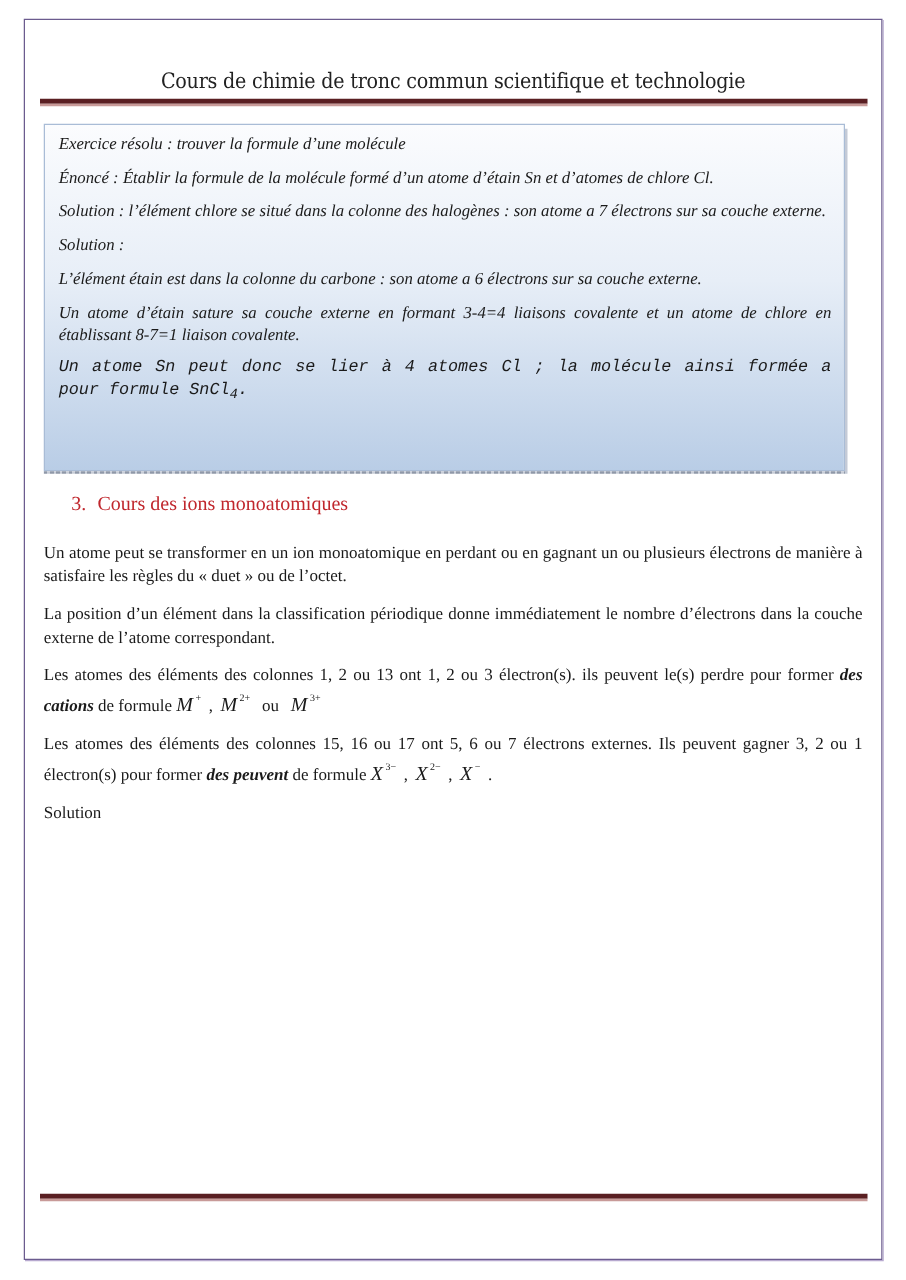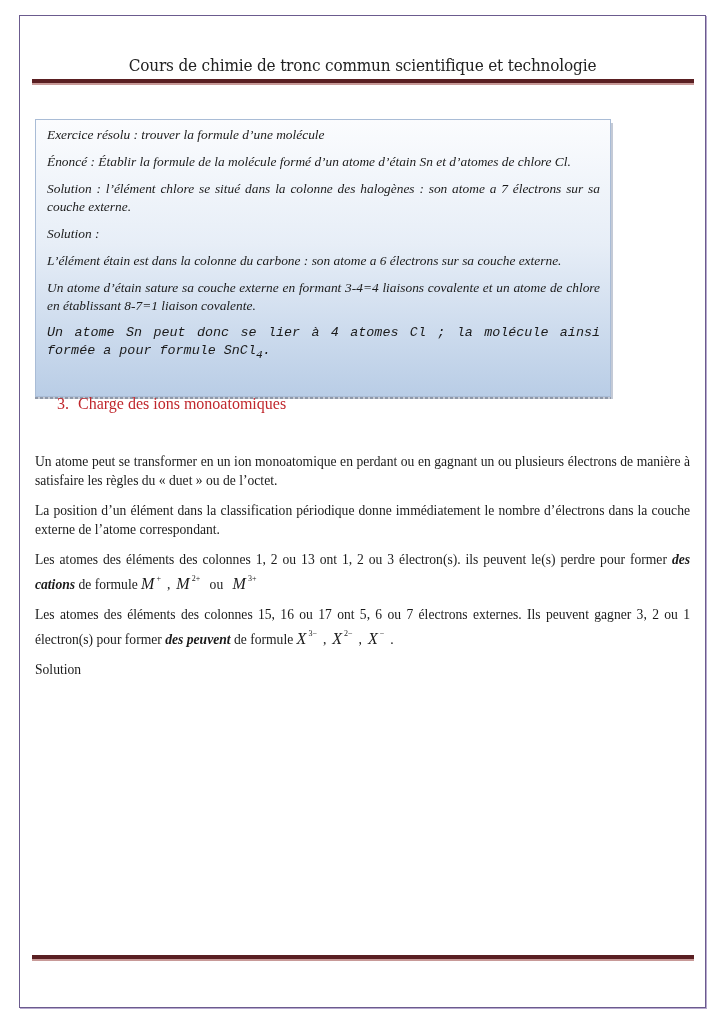--- a/index.html
+++ b/index.html
@@ -51,31 +51,30 @@
       height: 2px;
       background: #c89a98;
     }
     .rule-top { top: 79px; }
     .rule-bottom { top: 955px; }
 
     .exercise-box {
       position: absolute;
       left: 35px;
       top: 99px;
-      width: 576px;
+      width: 641px;
       height: 278px;
       box-sizing: border-box;
       border: 1px solid #a9bcd6;
       background: linear-gradient(to bottom, #fbfcfe 0%, #e7eef7 45%, #b9cde6 100%);
       padding: 6px 10px 0 11px;
       font-style: italic;
       font-size: 13.4px;
       line-height: 18px;
       text-align: justify;
-      margin-top: 20px;
     }
     .exercise-box::after {
       content: "";
       position: absolute;
       left: -1px;
       right: -1px;
       bottom: -3px;
       height: 2px;
       background: repeating-linear-gradient(to right, #8f98a8 0 3px, #c7ccd6 3px 5px);
     }
@@ -98,21 +97,21 @@
       left: 57px;
       top: 395px;
       font-size: 16px;
       color: #c0272d;
     }
     .section-title .num { margin-right: 9px; }
 
     .body-text {
       position: absolute;
       left: 35px;
-      top: 452px;
+      top: 432px;
       width: 655px;
       font-size: 13.6px;
       line-height: 19px;
       text-align: justify;
     }
     .body-text p {
       margin: 0 0 11px 0;
     }
     .body-text b i, .body-text .emph {
       font-weight: bold;
@@ -146,21 +145,21 @@
   <p>Exercice résolu : trouver la formule d’une molécule</p>
   <p>Énoncé : Établir la formule de la molécule formé d’un atome d’étain Sn et d’atomes de chlore Cl.</p>
   <p>Solution : l’élément chlore se situé dans la colonne des halogènes : son atome a 7 électrons sur sa couche externe.</p>
   <p>Solution :</p>
   <p>L’élément étain est dans la colonne du carbone : son atome a 6 électrons sur sa couche externe.</p>
   <p>Un atome d’étain sature sa couche externe en formant 3-4=4 liaisons covalente et un atome de chlore en établissant 8-7=1 liaison covalente.</p>
   <p class="tight"><span>Un atome Sn peut donc se lier à 4 atomes Cl ; la molécule ainsi formée a pour formule SnCl</span><sub>4</sub><span>.</span></p>
 </div>
 
 <div class="section-title">
-  <span class="num">3.</span><span>Charge des ions monoatomiques</span>
+  <span class="num">3.</span><span>Cours des ions monoatomiques</span>
 </div>
 
 <div class="body-text">
   <p>Un atome peut se transformer en un ion monoatomique en perdant ou en gagnant un ou plusieurs électrons de manière à satisfaire les règles du « duet » ou de l’octet.</p>
   <p>La position d’un élément dans la classification périodique donne immédiatement le nombre d’électrons dans la couche externe de l’atome correspondant.</p>
   <p>
     <span>Les atomes des éléments des colonnes 1, 2 ou 13 ont 1, 2 ou 3 électron(s). ils peuvent le(s) perdre pour former </span><b><i>des cations</i></b><span> de formule </span>
     <span class="formula"><span>M</span><sup>+</sup></span><span class="sep">,</span><span class="formula"><span>M</span><sup>2+</sup></span>
     <span class="sep">ou</span>
     <span class="formula"><span>M</span><sup>3+</sup></span>

